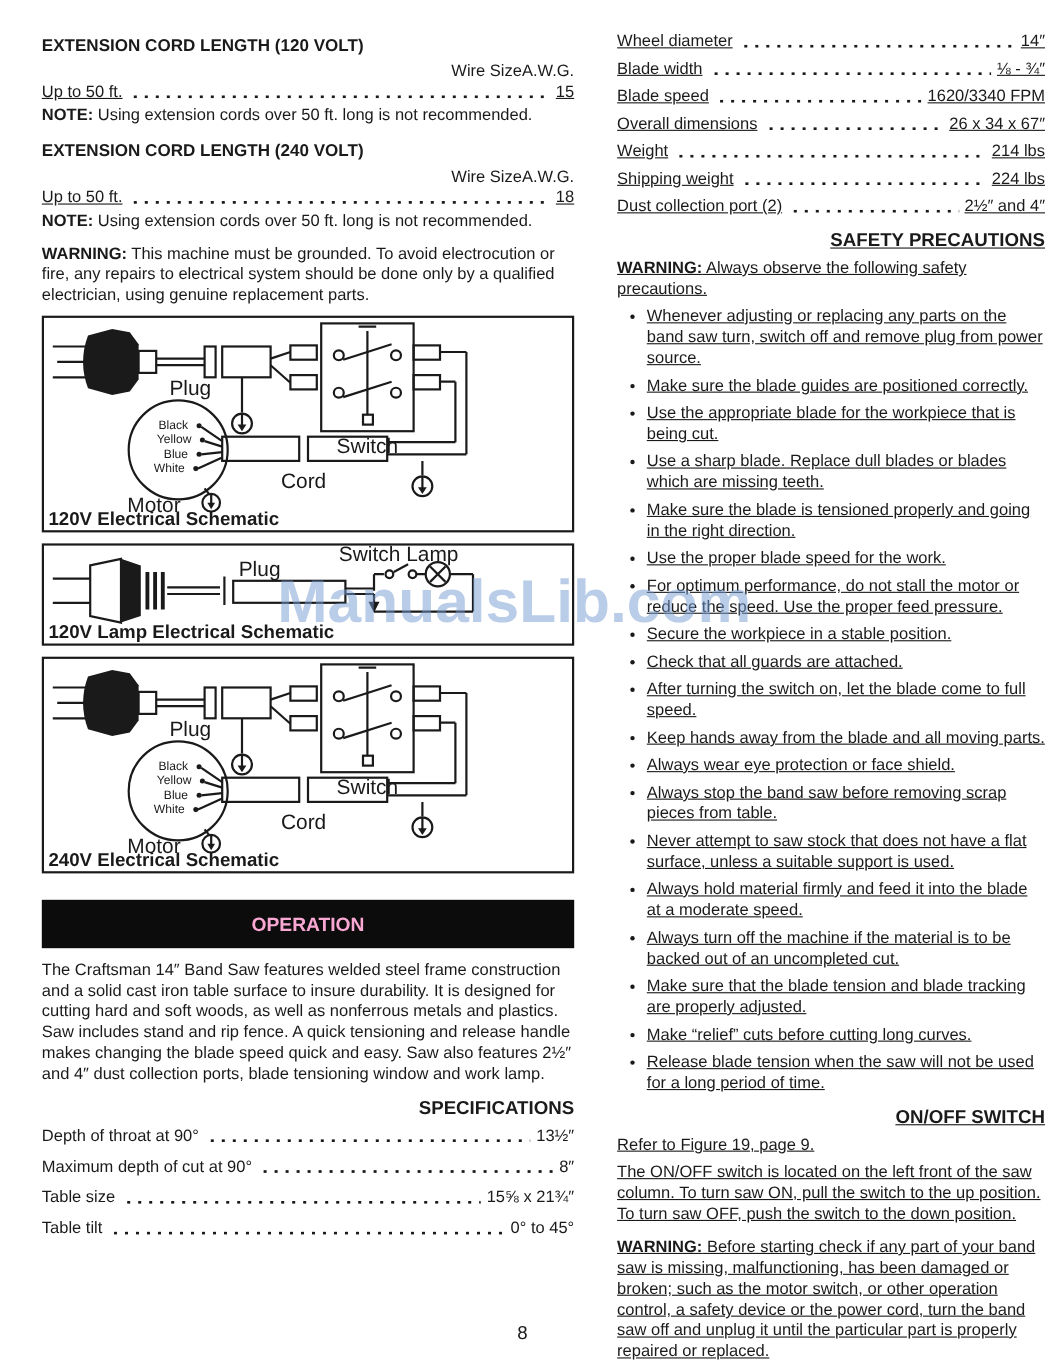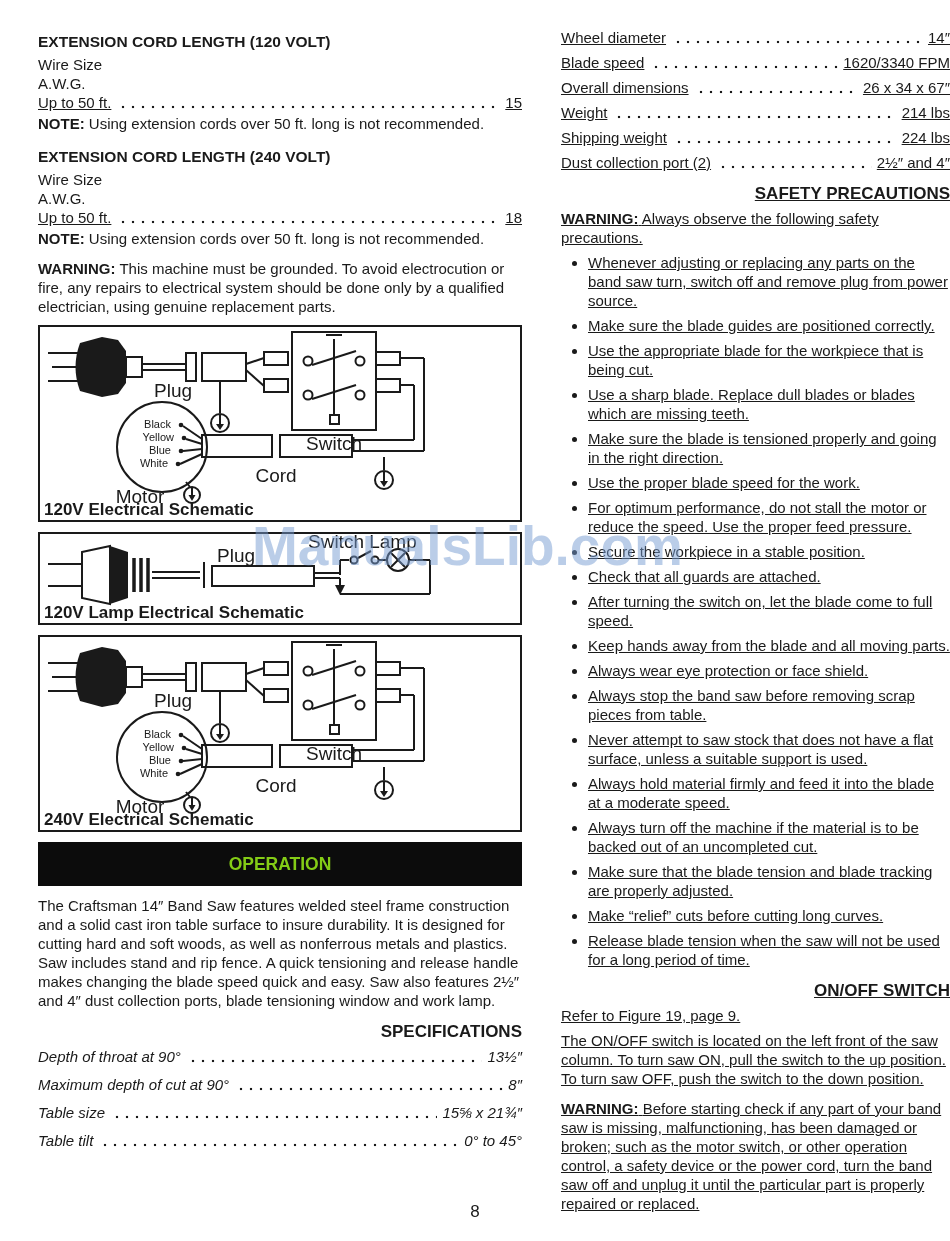--- a/index.html
+++ b/index.html
@@ -9,41 +9,41 @@
     font-family:"Liberation Sans",sans-serif;font-size:15px;line-height:19px;
   }
   .columns{display:flex;padding:28px 0 0 38px;}
   .col-left{width:484px;flex-shrink:0;}
   .col-right{width:438px;margin-left:39px;text-decoration:underline;}
   h3{font-size:15.5px;line-height:20px;margin:14px 0 3px;font-weight:bold;}
   h3.first{margin-top:4px;}
   h3.big{font-size:17px;margin:12px 0 5px;text-align:right;}
   p{margin:0 0 11px;}
   b{font-weight:bold;}
-  .wirerow{display:flex;justify-content:flex-end;flex-direction:column;}
+  .wirerow{display:flex;justify-content:flex-end;}
   .drow{display:flex;align-items:flex-end;margin-bottom:2px;text-decoration:underline;}
   .drow .dots{flex:1;margin:0 5px;height:19px;
     background-image:radial-gradient(circle,#1a1a1a 1.3px,transparent 1.6px);
     background-size:10px 4px;background-repeat:repeat-x;background-position:2px 12px;}
   .specrow{display:flex;align-items:flex-end;margin-bottom:6px;}
   .specrow .dots{flex:1;margin:0 5px;height:19px;
     background-image:radial-gradient(circle,#1a1a1a 1.3px,transparent 1.6px);
     background-size:10px 4px;background-repeat:repeat-x;background-position:2px 12px;}
-  .specrow-l{margin-bottom:9px;font-style:italic;}
+  .specrow-l{margin-bottom:9px;}
   .diagbox{border:2px solid #1a1a1a;margin-bottom:10px;background:#fff;}
   .diagbox svg{display:block;}
   .schem line,.schem rect,.schem circle,.schem path{stroke:#1a1a1a;stroke-width:2;fill:none;}
   .schem .fill{fill:#1a1a1a;stroke:none;}
   .schem .thick{stroke-width:3.5;}
   .schem text{fill:#1a1a1a;stroke:none;font-family:"Liberation Sans",sans-serif;}
   .schem text.lbl{font-size:19px;}
   .schem text.sm{font-size:11px;}
   .schem text.cap{font-size:17px;font-weight:bold;}
-  .opbar{background:#0c0c0c;color:#84cc16;text-align:center;font-weight:bold;
-    font-size:17.5px;line-height:44px;height:44px;margin:10px 0 10px;}
+  .opbar{background:#0c0c0c;color:#f9a8d4;text-align:center;font-weight:bold;
+    font-size:17.5px;line-height:44px;height:44px;margin:24px 0 10px;}
   ul.safety{list-style:disc;margin:2px 0 12px;padding-left:27px;}
   ul.safety li{margin-bottom:6px;}
   .watermark{position:absolute;left:252px;top:537px;z-index:9;pointer-events:none;
     font-size:55px;font-weight:bold;letter-spacing:0px;color:rgba(118,156,210,0.5);}
   .pagenum{position:absolute;left:0;right:0;top:1202px;text-align:center;font-size:17px;}
 </style>
 </head>
 <body>
 
 <div class="watermark">ManualsLib.com</div>
@@ -288,20 +288,25 @@
   </div>
 
   <div class="col-right">
 
     <div class="specrow">
       <span>Wheel diameter</span>
       <span class="dots"></span>
       <span>14″</span>
     </div>
     <div class="specrow">
+      <span>Blade width</span>
+      <span class="dots"></span>
+      <span>⅛ - ¾″</span>
+    </div>
+    <div class="specrow">
       <span>Blade speed</span>
       <span class="dots"></span>
       <span>1620/3340 FPM</span>
     </div>
     <div class="specrow">
       <span>Overall dimensions</span>
       <span class="dots"></span>
       <span>26 x 34 x 67″</span>
     </div>
     <div class="specrow">

